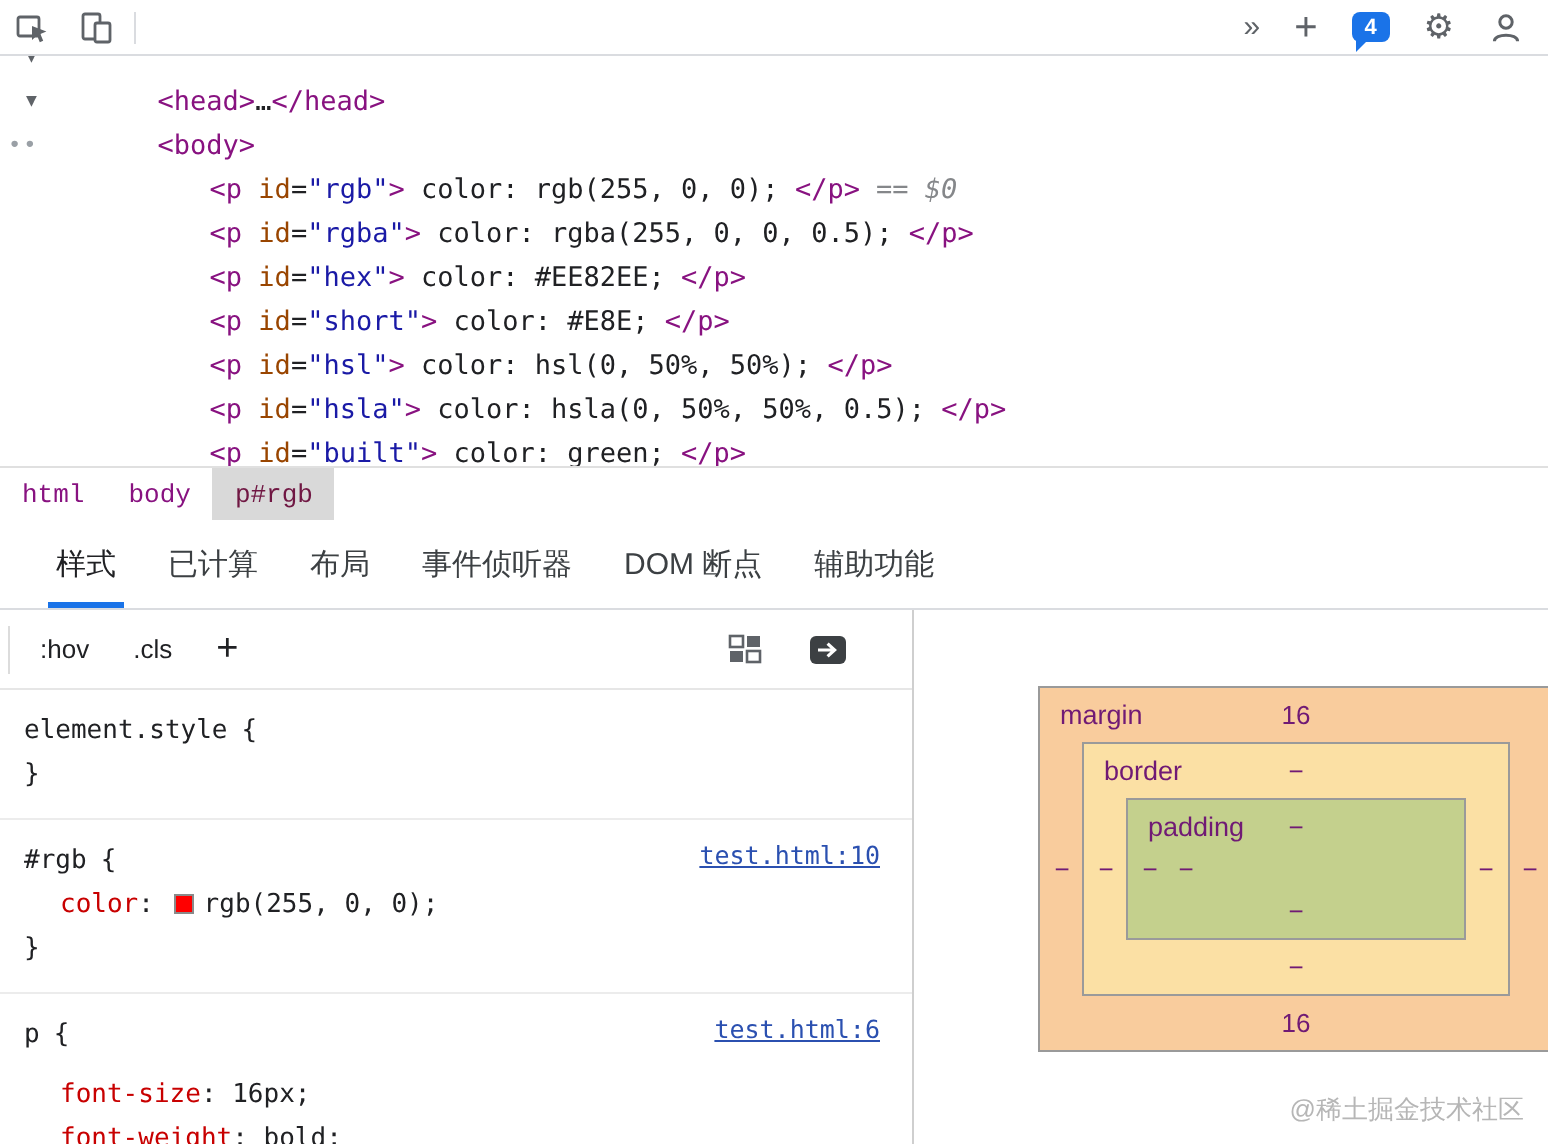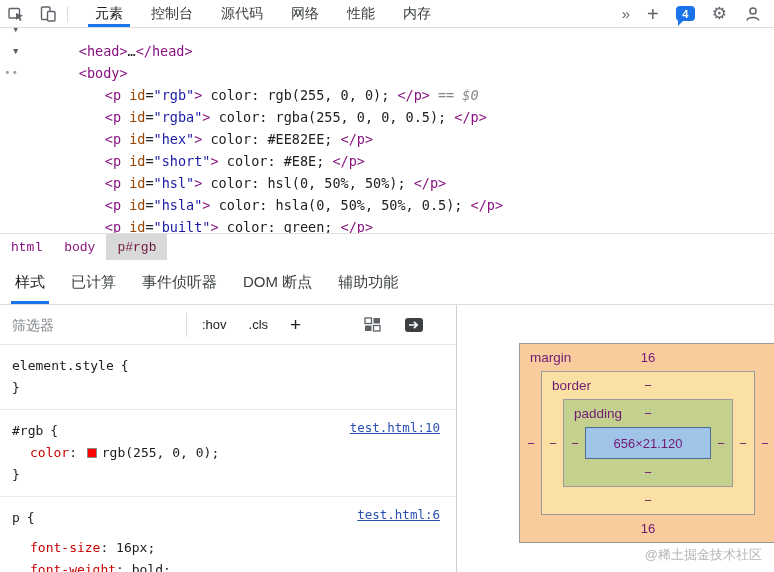--- a/index.html
+++ b/index.html
@@ -41,21 +41,21 @@
     color:#9aa0a6;font-size:11px;letter-spacing:1px}
 
   
   .crumbs{position:absolute;top:233px;left:0;right:0;height:27px;background:#fff;border-top:1px solid #e0e0e0;
     display:flex;align-items:stretch;font-family:Liberation Mono, monospace;font-size:13px;z-index:5}
   .crumb{display:flex;align-items:center;padding:0 11px;color:#881280;cursor:pointer;white-space:nowrap}
   .crumb.selected{background:#d9d9d9;color:#701743}
 
   
   .side-tabs{position:absolute;top:260px;left:0;right:0;height:45px;background:#fff;border-bottom:1px solid #dadce0;
-    display:flex;align-items:stretch;padding-left:2px;z-index:5}
+    display:flex;align-items:stretch;padding-left:15px;z-index:5}
   .side-tab{display:flex;align-items:center;padding:0 13px;font-size:15px;color:#3c4043;position:relative;cursor:pointer;white-space:nowrap}
   .side-tab.active{color:#202124}
   .side-tab.active::after{content:"";position:absolute;left:9px;right:9px;bottom:0;height:3px;background:#1a73e8}
 
   
   .left-pane{position:absolute;top:305px;left:0;width:456px;bottom:0;background:#fff;overflow:hidden}
   .filter-bar{height:40px;display:flex;align-items:center;border-bottom:1px solid #e6e6e6}
   .filter-input{border:none;outline:none;width:182px;height:100%;padding:0 12px;font-size:14px;
     font-family:"Liberation Sans",sans-serif;color:#202124}
   .filter-input::placeholder{color:#80868b}
@@ -108,28 +108,20 @@
         <path d="M9 8 L16.2 10.8 L13.2 12 L14.6 15.4 L12.9 16.1 L11.5 12.8 L9 15 Z" fill="#5f6368"></path>
       </svg>
     </div>
     <div class="tool-btn">
       <svg width="18" height="18" viewBox="0 0 18 18">
         <rect x="2.5" y="2" width="8.5" height="12.5" rx="1" fill="none" stroke="#5f6368" stroke-width="1.4"></rect>
         <rect x="8.5" y="6.5" width="7.5" height="9.5" rx="1" fill="#ffffff" stroke="#5f6368" stroke-width="1.4"></rect>
       </svg>
     </div>
     <div class="vdiv"></div>
-    <nav class="tabs">
-      <div class="tab active">元素</div>
-      <div class="tab">控制台</div>
-      <div class="tab">源代码</div>
-      <div class="tab">网络</div>
-      <div class="tab">性能</div>
-      <div class="tab">内存</div>
-    </nav>
     <div class="toolbar-right">
       <span class="chev">»</span>
       <span class="plusc">+</span>
       <span class="badge">4</span>
       <span class="gear">⚙</span>
       <svg width="18" height="18" viewBox="0 0 18 18" style="cursor:pointer">
         <circle cx="9" cy="6" r="3.1" fill="none" stroke="#5f6368" stroke-width="1.5"></circle>
         <path d="M3.2 15.6 C3.2 11.6 14.8 11.6 14.8 15.6" fill="none" stroke="#5f6368" stroke-width="1.5"></path>
       </svg>
     </div>
@@ -181,28 +173,28 @@
 
   <nav class="crumbs">
     <span class="crumb">html</span>
     <span class="crumb">body</span>
     <span class="crumb selected">p#rgb</span>
   </nav>
 
   <nav class="side-tabs">
     <div class="side-tab active">样式</div>
     <div class="side-tab">已计算</div>
+    <div class="side-tab">布局</div>
     <div class="side-tab">事件侦听器</div>
     <div class="side-tab">DOM 断点</div>
     <div class="side-tab">辅助功能</div>
   </nav>
 
   <section class="left-pane">
     <div class="filter-bar">
-      <input class="filter-input" placeholder="筛选器" style="">
       <div class="fdiv"></div>
       <button class="txt-btn">:hov</button>
       <button class="txt-btn">.cls</button>
       <button class="plus-btn">+</button>
       <div class="icon-group">
         <span class="icon-btn">
           <svg width="17" height="15" viewBox="0 0 17 15">
             <rect x="1" y="1" width="6.5" height="5.5" fill="none" stroke="#5f6368" stroke-width="1.3"></rect>
             <rect x="9.5" y="1" width="6.5" height="5.5" fill="#5f6368"></rect>
             <rect x="1" y="8.5" width="6.5" height="5.5" fill="#5f6368"></rect>
@@ -256,21 +248,20 @@
             </div>
             <div class="bm-mid">
               <span class="bm-side bm-num">−</span>
               <div class="bm p-bg bm-inner">
                 <div class="bm-top">
                   <span class="bm-label">padding</span>
                   <span class="bm-num">−</span>
                 </div>
                 <div class="bm-mid">
                   <span class="bm-side bm-num">−</span>
-                  <div class="bm-content">656×21.120</div>
                   <span class="bm-side bm-num">−</span>
                 </div>
                 <div class="bm-bot"><span class="bm-num">−</span></div>
               </div>
               <span class="bm-side bm-num">−</span>
             </div>
             <div class="bm-bot"><span class="bm-num">−</span></div>
           </div>
           <span class="bm-side bm-num">−</span>
         </div>

